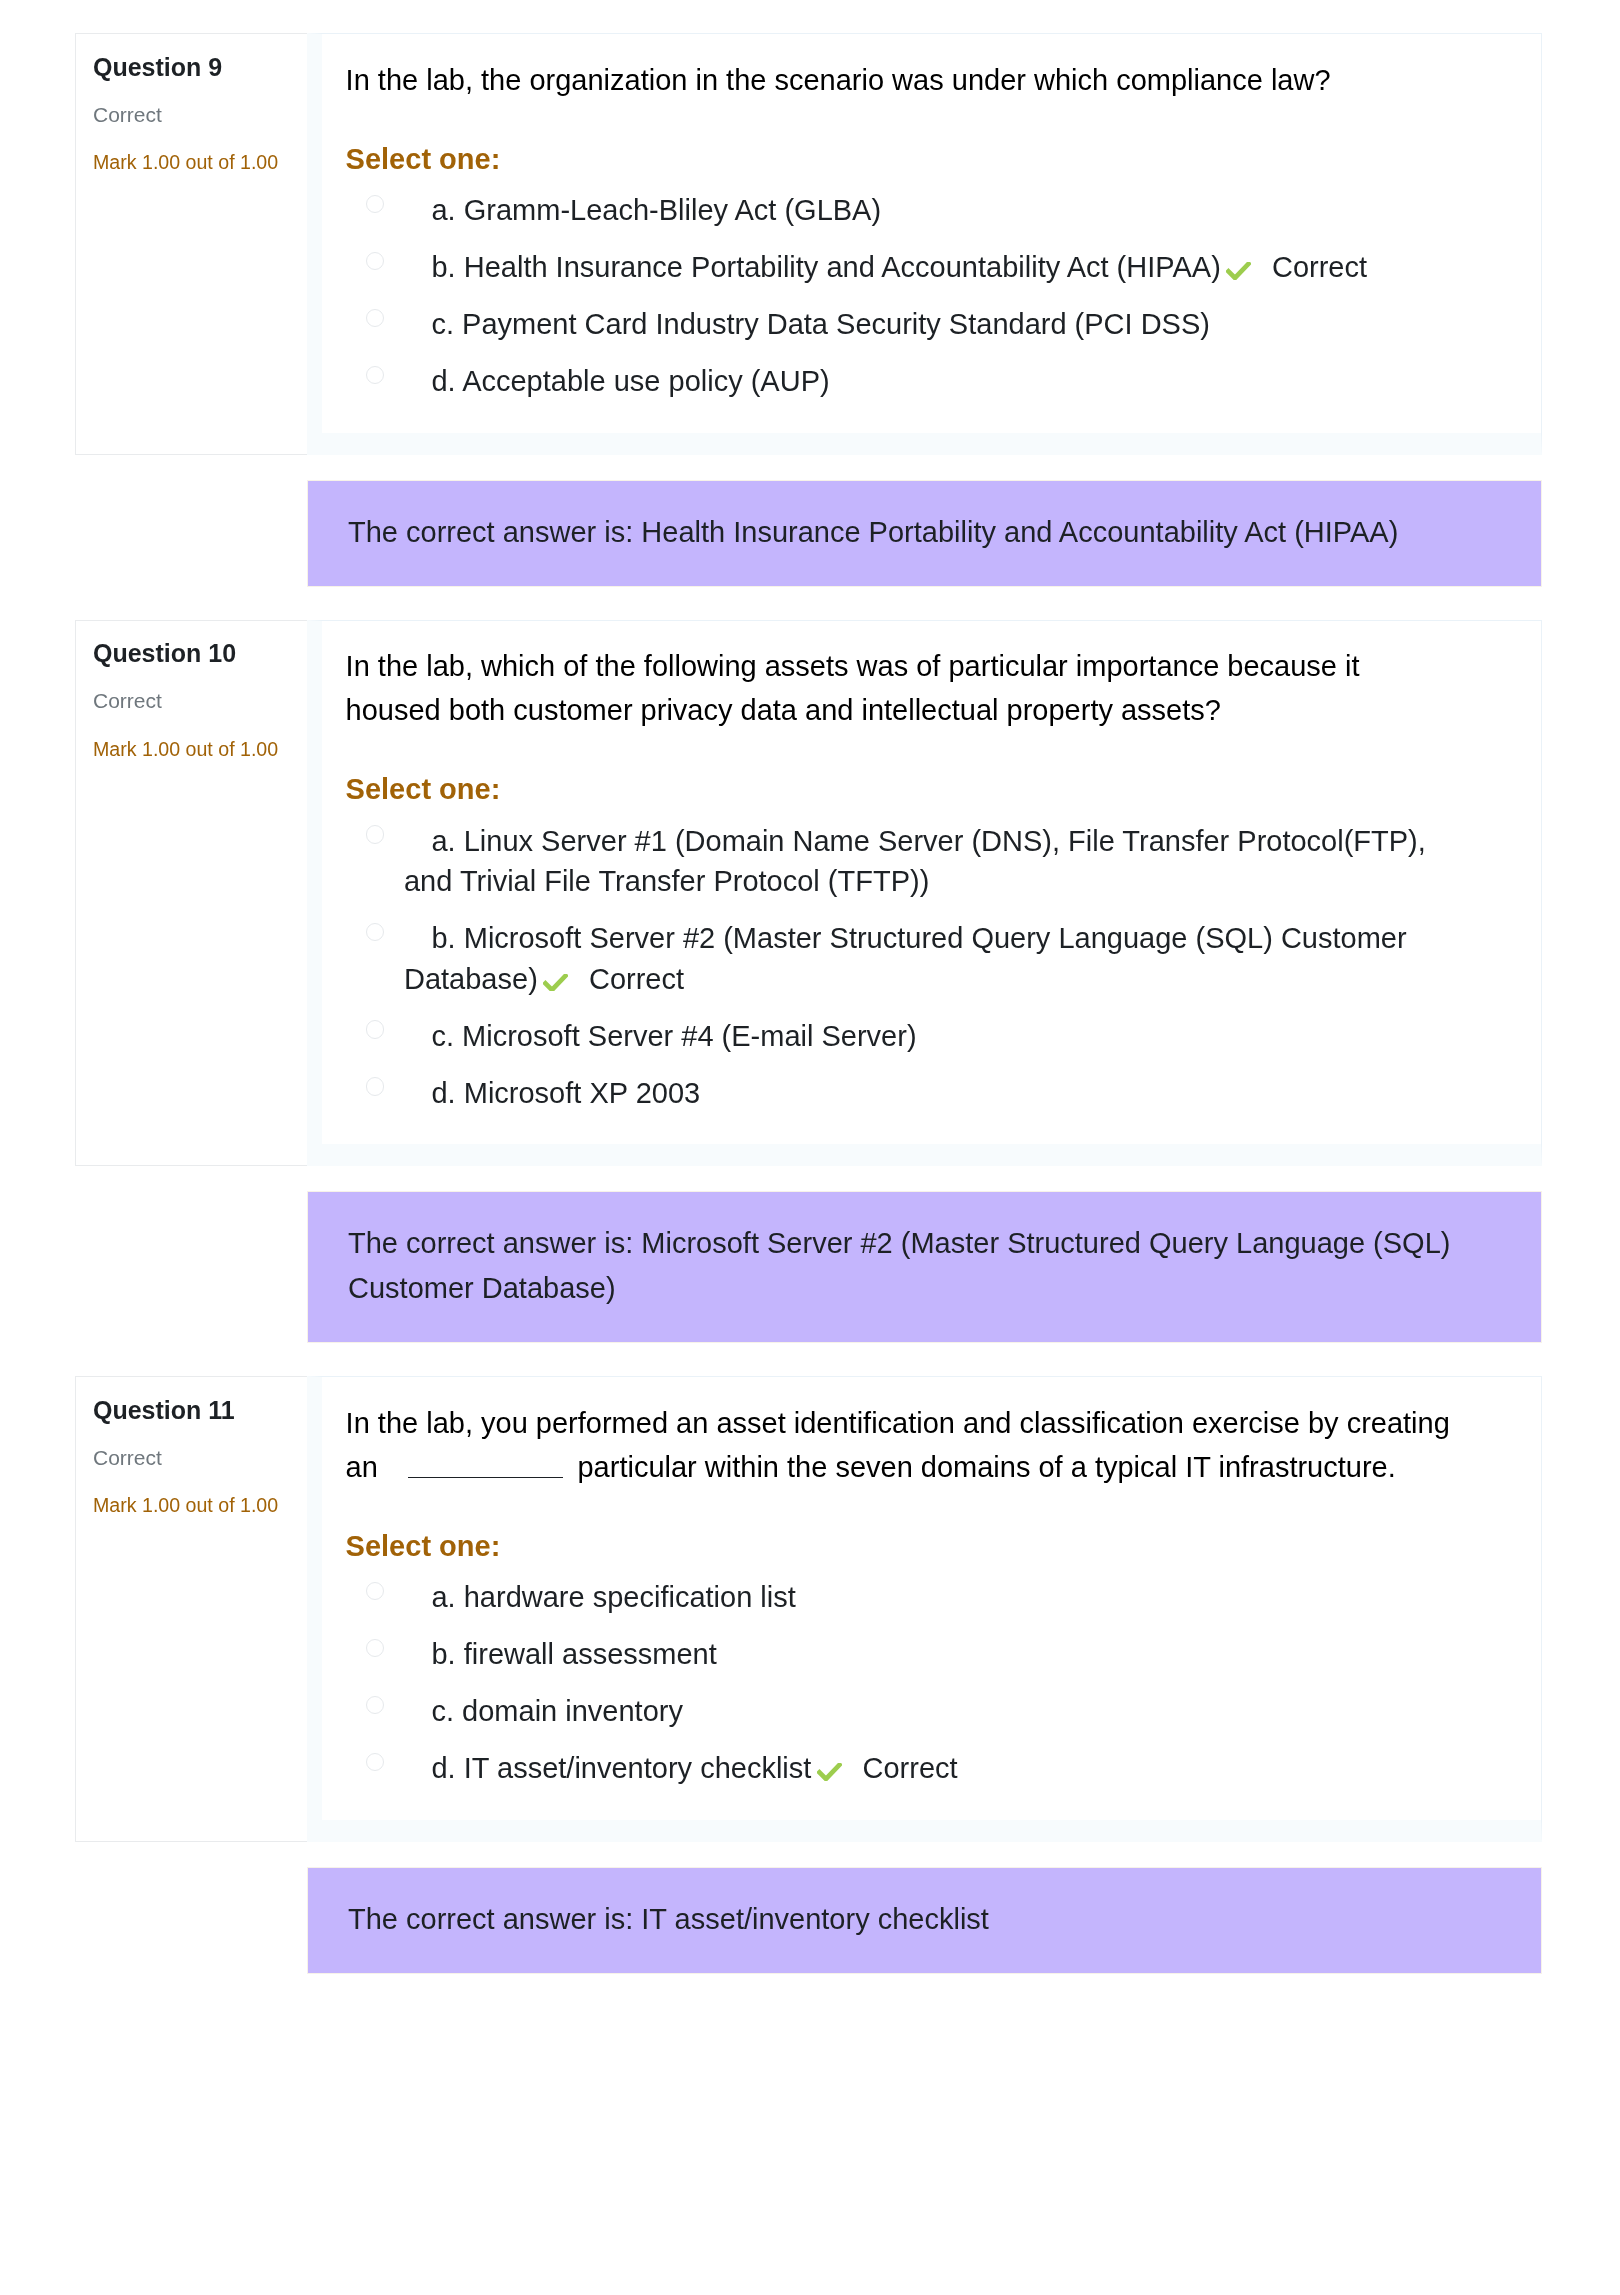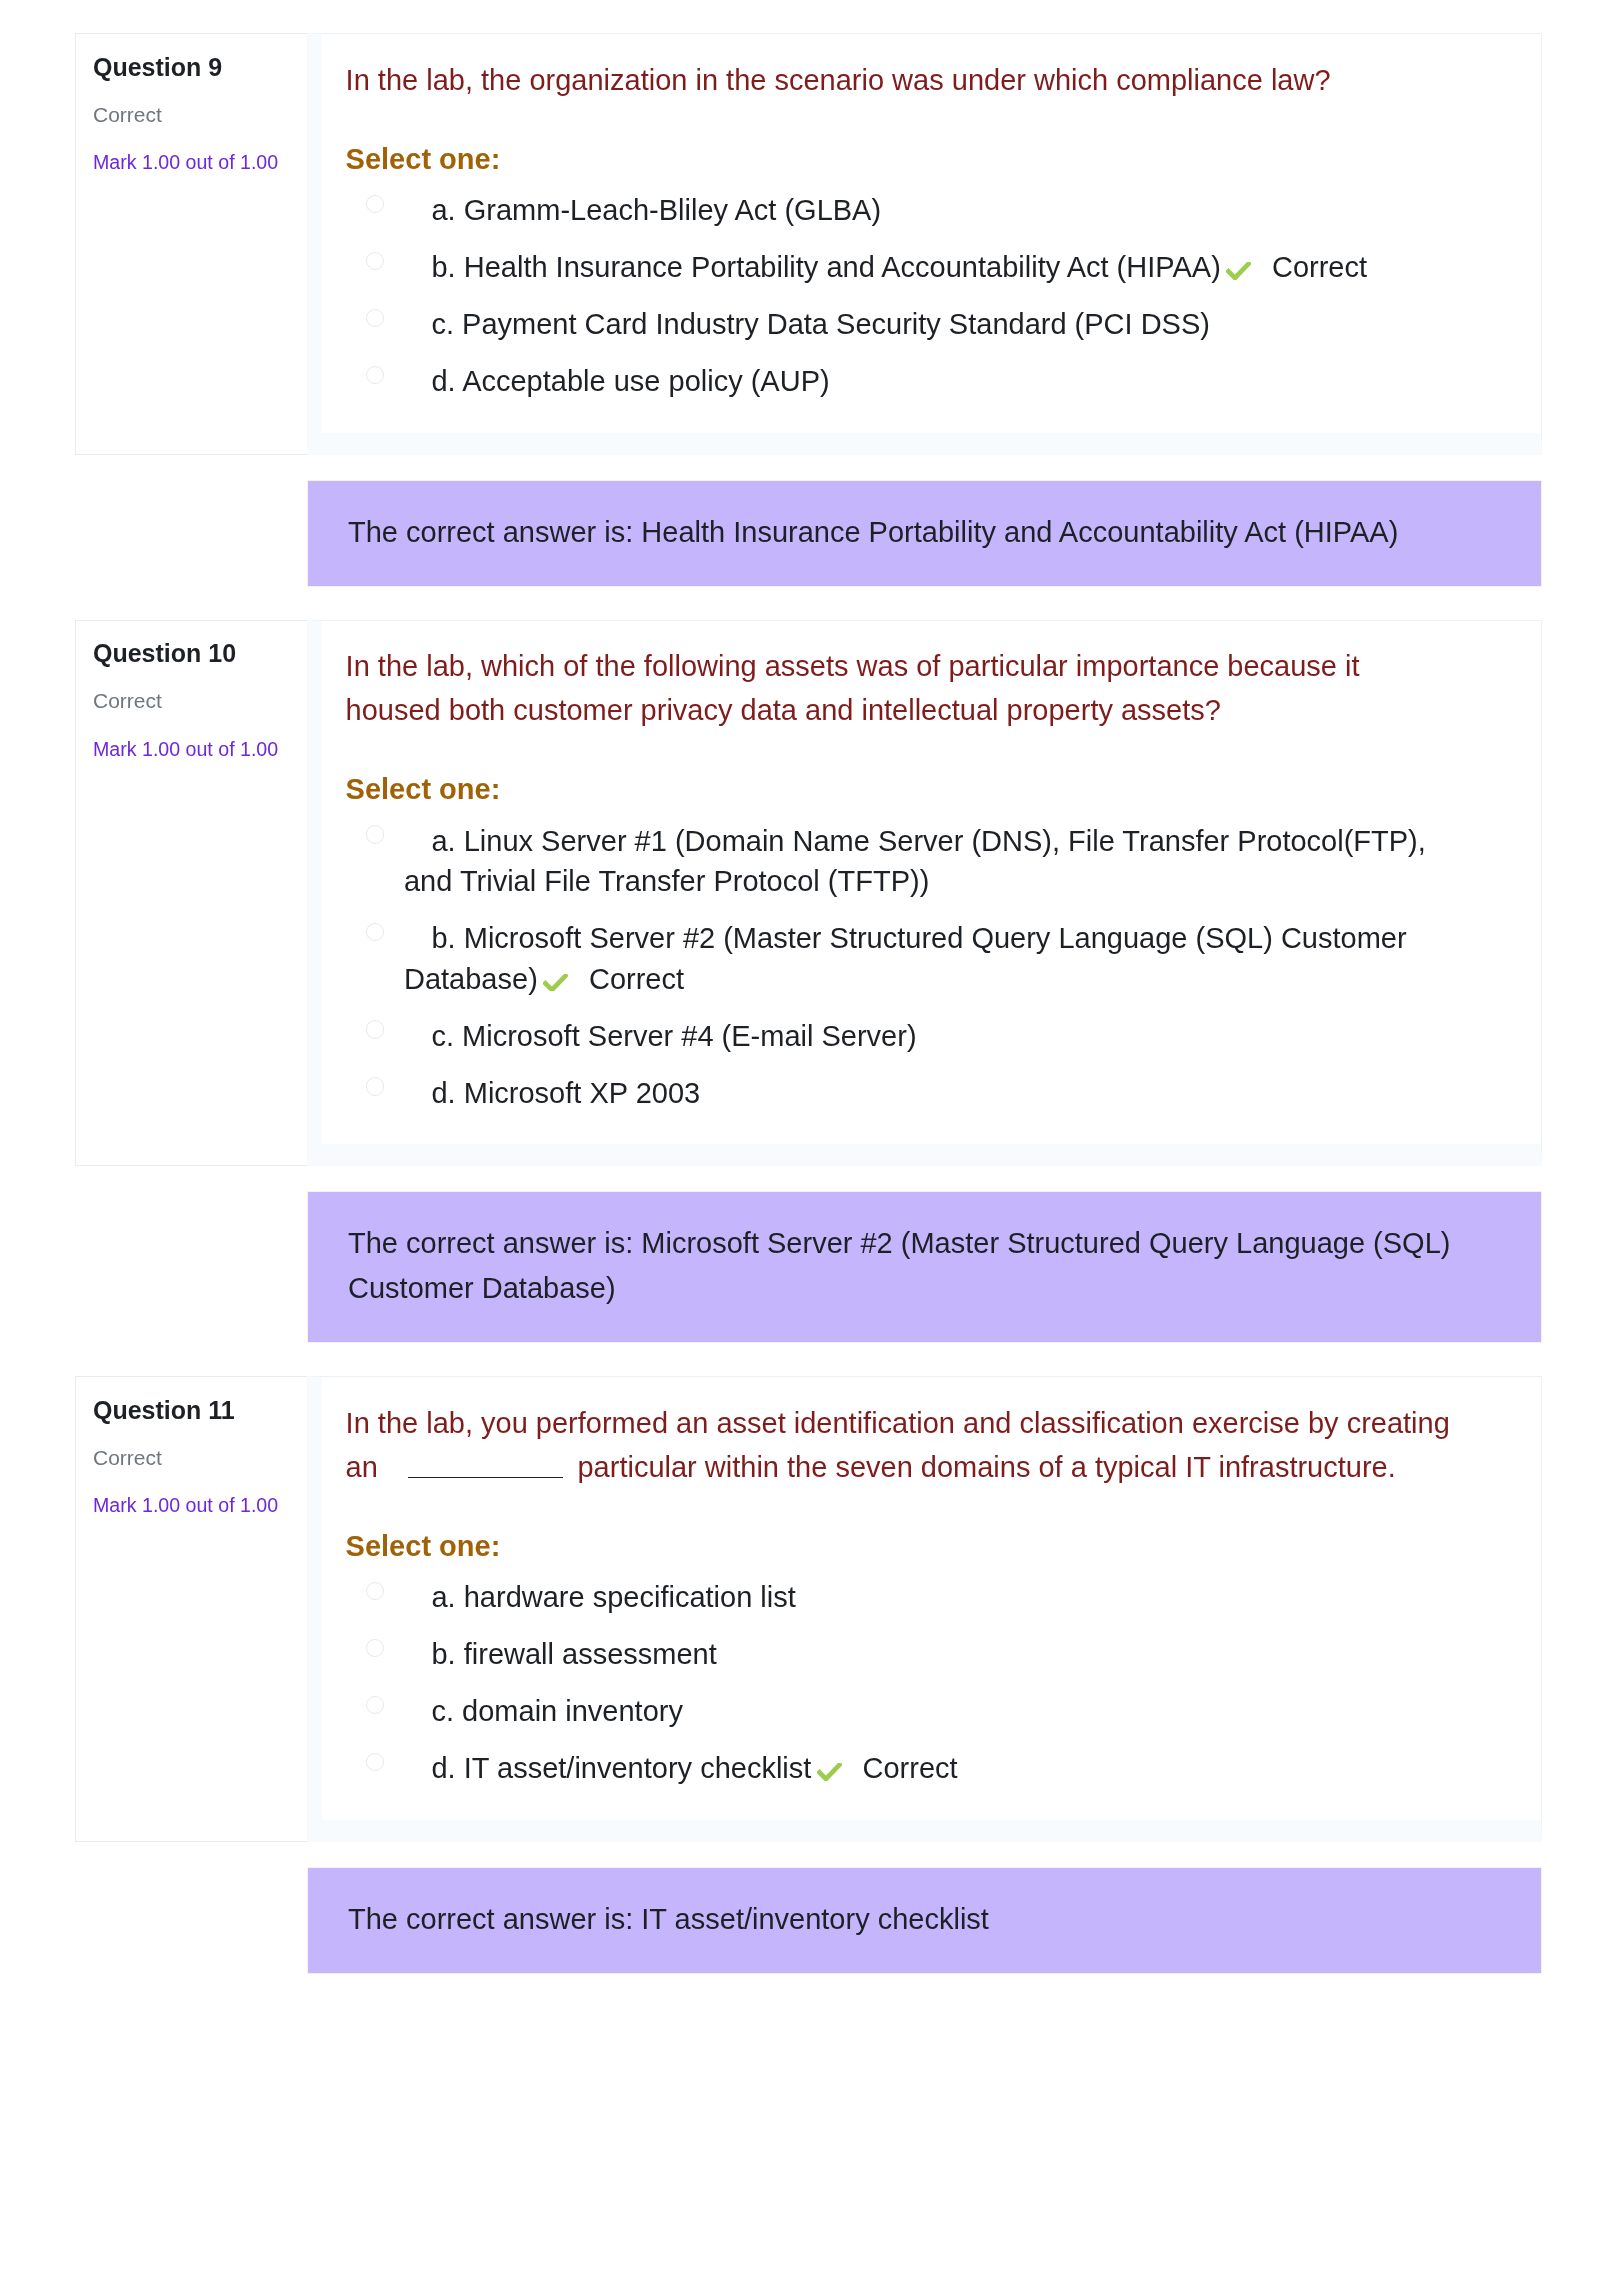--- a/index.html
+++ b/index.html
@@ -18,33 +18,33 @@
   .qinfo {
     width:232px; flex:0 0 232px;
     border:0.7px solid #e9ebed;
     border-right:none;
     background:#ffffff;
     box-sizing:border-box;
     padding:17.7px 6.5px 15.7px 17px;
   }
   .qinfo-title { font-size:25px; font-weight:700; color:#1d2125; line-height:1.25; }
   .qinfo-state { font-size:21px; color:#6f777d; margin-top:19px; line-height:1.25; white-space:nowrap;}
-  .qinfo-grade { font-size:19.6px; color:#6d28d9; margin-top:22px; line-height:1.25; white-space:nowrap;}
+  .qinfo-grade { font-size:19.6px; color:#a16207; margin-top:22px; line-height:1.25; white-space:nowrap;}
 
   .qcontent {
     flex:1 1 auto;
     border:0.7px solid #eaf2f8;
     border-left:15.7px solid #f7fbfd;
     border-bottom:22px solid #f7fbfd;
     background:#ffffff;
     box-sizing:border-box;
     padding:23.6px 82px 31px 23.6px;
     min-width:0;
   }
-  .qtext { font-size:29px; line-height:1.52; color:#7f1d1d; }
+  .qtext { font-size:29px; line-height:1.52; color:#000000; }
   .blank { border-bottom:1.3px solid #1d2125; display:inline-block; width:155px; vertical-align:-1.3px; margin-left:22px; margin-right:6.5px; }
   .selectone { font-size:29px; font-weight:700; margin-top:41px; color:#a16207; }
 
   .answers { margin:14.4px 0 0 0; padding:0; list-style:none; }
   .ans { display:flex; align-items:flex-start; margin-top:16.4px; }
   .ans:first-child { margin-top:0; }
   .radio {
     width:16.4px; height:16.4px; flex:0 0 16.4px;
     border:1.3px solid #e6e9ec; border-radius:50%;
     background:#fff; margin:4.6px 0 0 20px;

